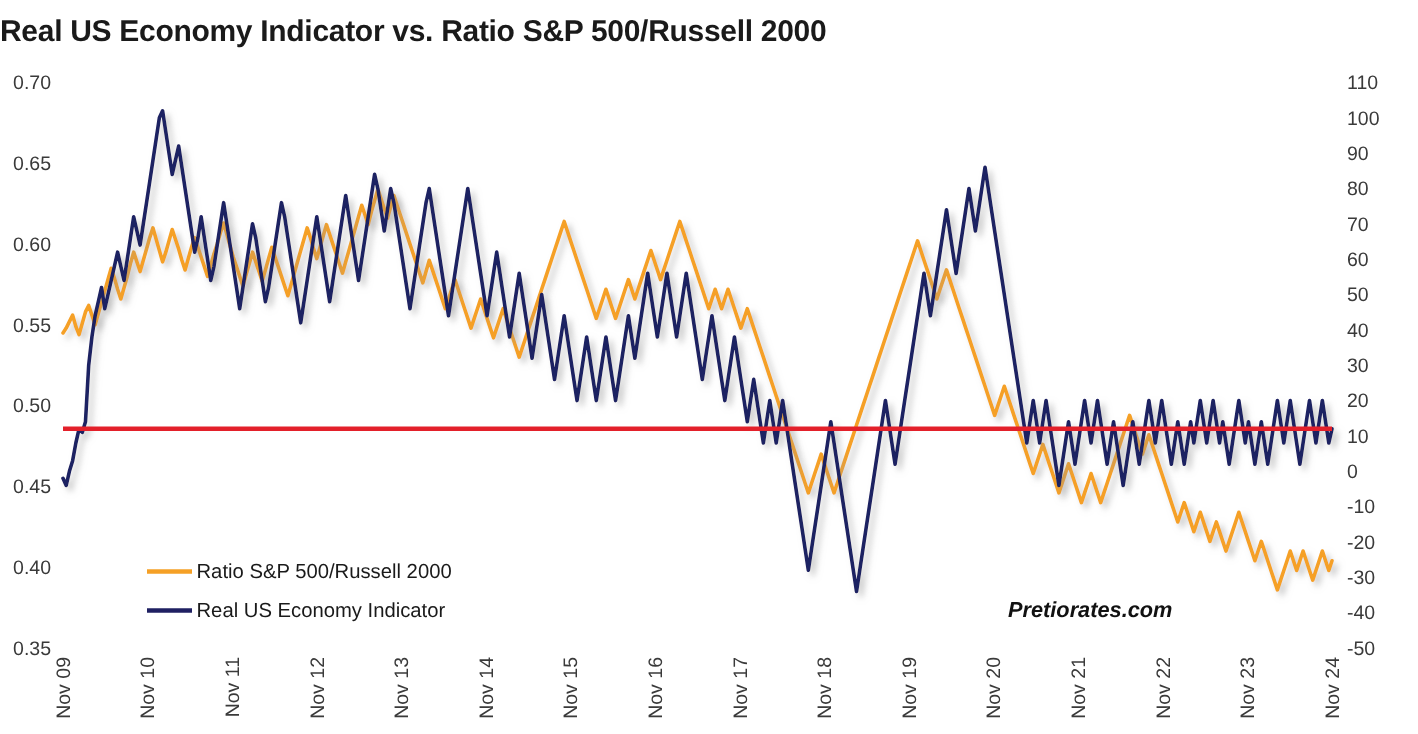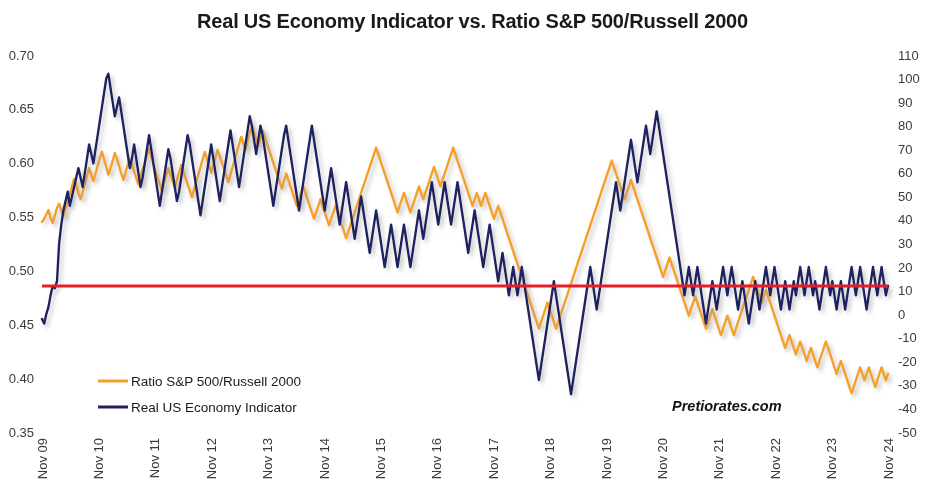--- a/index.html
+++ b/index.html
@@ -1,19 +1,19 @@
 <!DOCTYPE html>
 <html><head>
 <meta charset="utf-8">
 <style>
   html,body{margin:0;padding:0;background:#ffffff;}
   body{width:945px;height:489px;font-family:"Liberation Sans",sans-serif;overflow:hidden;}
   #chart-root{position:relative;width:945px;height:489px;}
   .chart-title{
-    position:absolute;left:0;top:10px;width:945px;text-align:center;
+    position:absolute;left:0;top:10px;width:945px;
     font-size:20px;font-weight:bold;color:#1a1a1a;letter-spacing:-0.2px;
   }
   svg{position:absolute;left:0;top:0;}
   .tick-text{font-size:13px;fill:#3a3a3a;font-family:"Liberation Sans",sans-serif;}
   .xtick-text{font-size:13px;fill:#3a3a3a;font-family:"Liberation Sans",sans-serif;}
   .legend-text{font-size:13.5px;fill:#1a1a1a;font-family:"Liberation Sans",sans-serif;}
   .watermark-text{font-size:14.5px;font-weight:bold;font-style:italic;fill:#111111;font-family:"Liberation Sans",sans-serif;}
   .series-path{fill:none;stroke-linejoin:round;stroke-linecap:round;}
 </style>
 </head>

